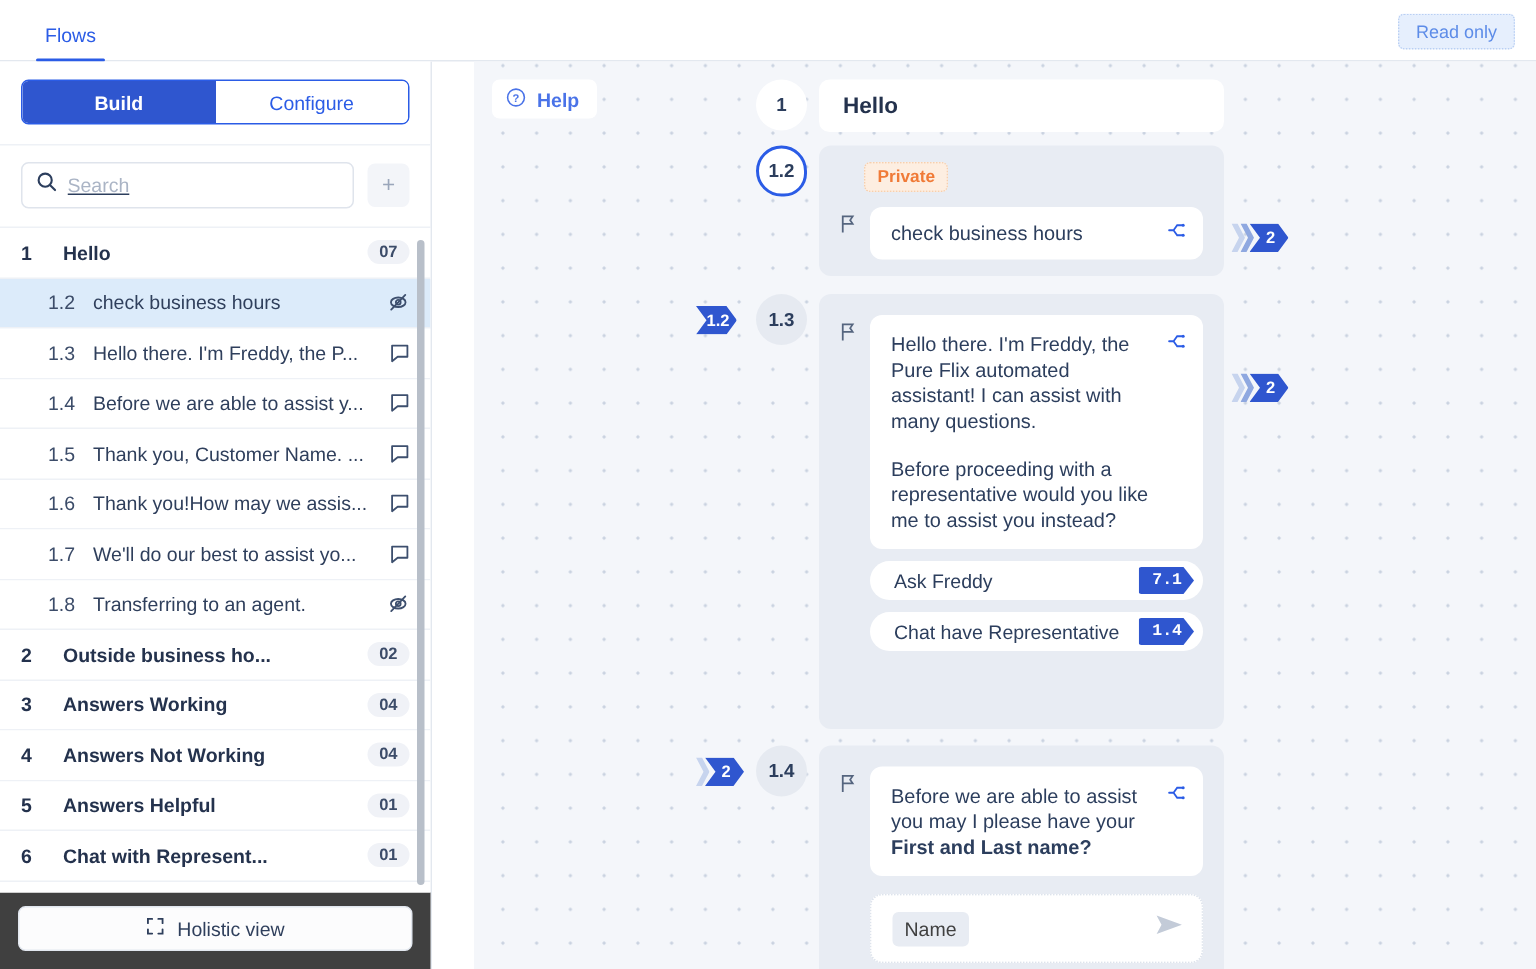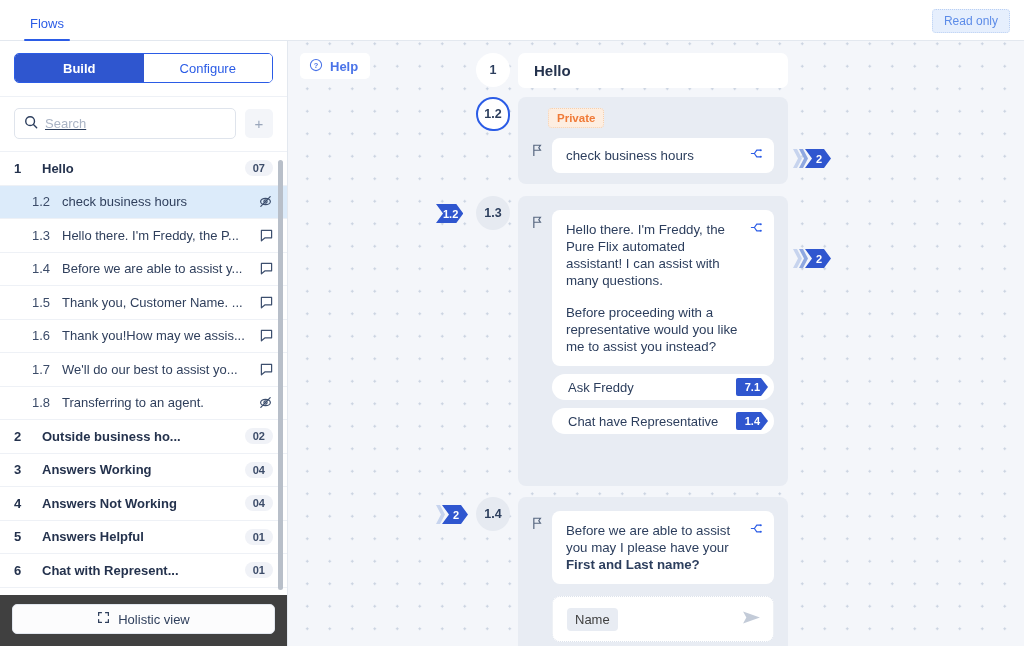--- a/index.html
+++ b/index.html
@@ -30,21 +30,21 @@
     height: 2.5px; background: #2b5ce6; border-radius: 2px;
   }
   .readonly-badge {
     position: absolute; right: 14px; top: 9px;
     background: #e6effd; color: #5d8ce8;
     font-size: 12px; padding: 4px 11px; border-radius: 4px;
     border: 1px dotted #b9cff3;
   }
 
   
-  .main { flex: 1; display: flex; min-height: 0; }
+  .main { flex: 1; display: flex; min-height: 0; gap: 28px; }
 
   
   .sidebar {
     width: 288px; min-width: 288px;
     border-right: 1px solid #e3e8ef;
     display: flex; flex-direction: column;
     background: #fff; position: relative;
   }
   .seg-wrap { padding: 12px 14px 13px 14px; border-bottom: 1px solid #eef1f6; }
   .segmented {
@@ -185,20 +185,21 @@
     min-width: 26px;
   }
   .chev-tail {
     clip-path: polygon(0 0, calc(100% - 7px) 0, 100% 50%, calc(100% - 7px) 100%, 0 100%, 7px 50%);
   }
   .pill-chev {
     background: #2f56cf; color: #fff; font-size: 11px; font-weight: 700;
     height: 18px; display: flex; align-items: center; padding: 0 8px 0 9px;
     clip-path: polygon(0 0, calc(100% - 7px) 0, 100% 50%, calc(100% - 7px) 100%, 0 100%);
     border-radius: 2px;
+    font-family: Liberation Mono, monospace;
   }
 </style>
 </head>
 <body>
 
 <div id="app">
 
   <div class="topbar">
     <div class="tab-flows">Flows</div>
     <div class="readonly-badge">Read only</div>

